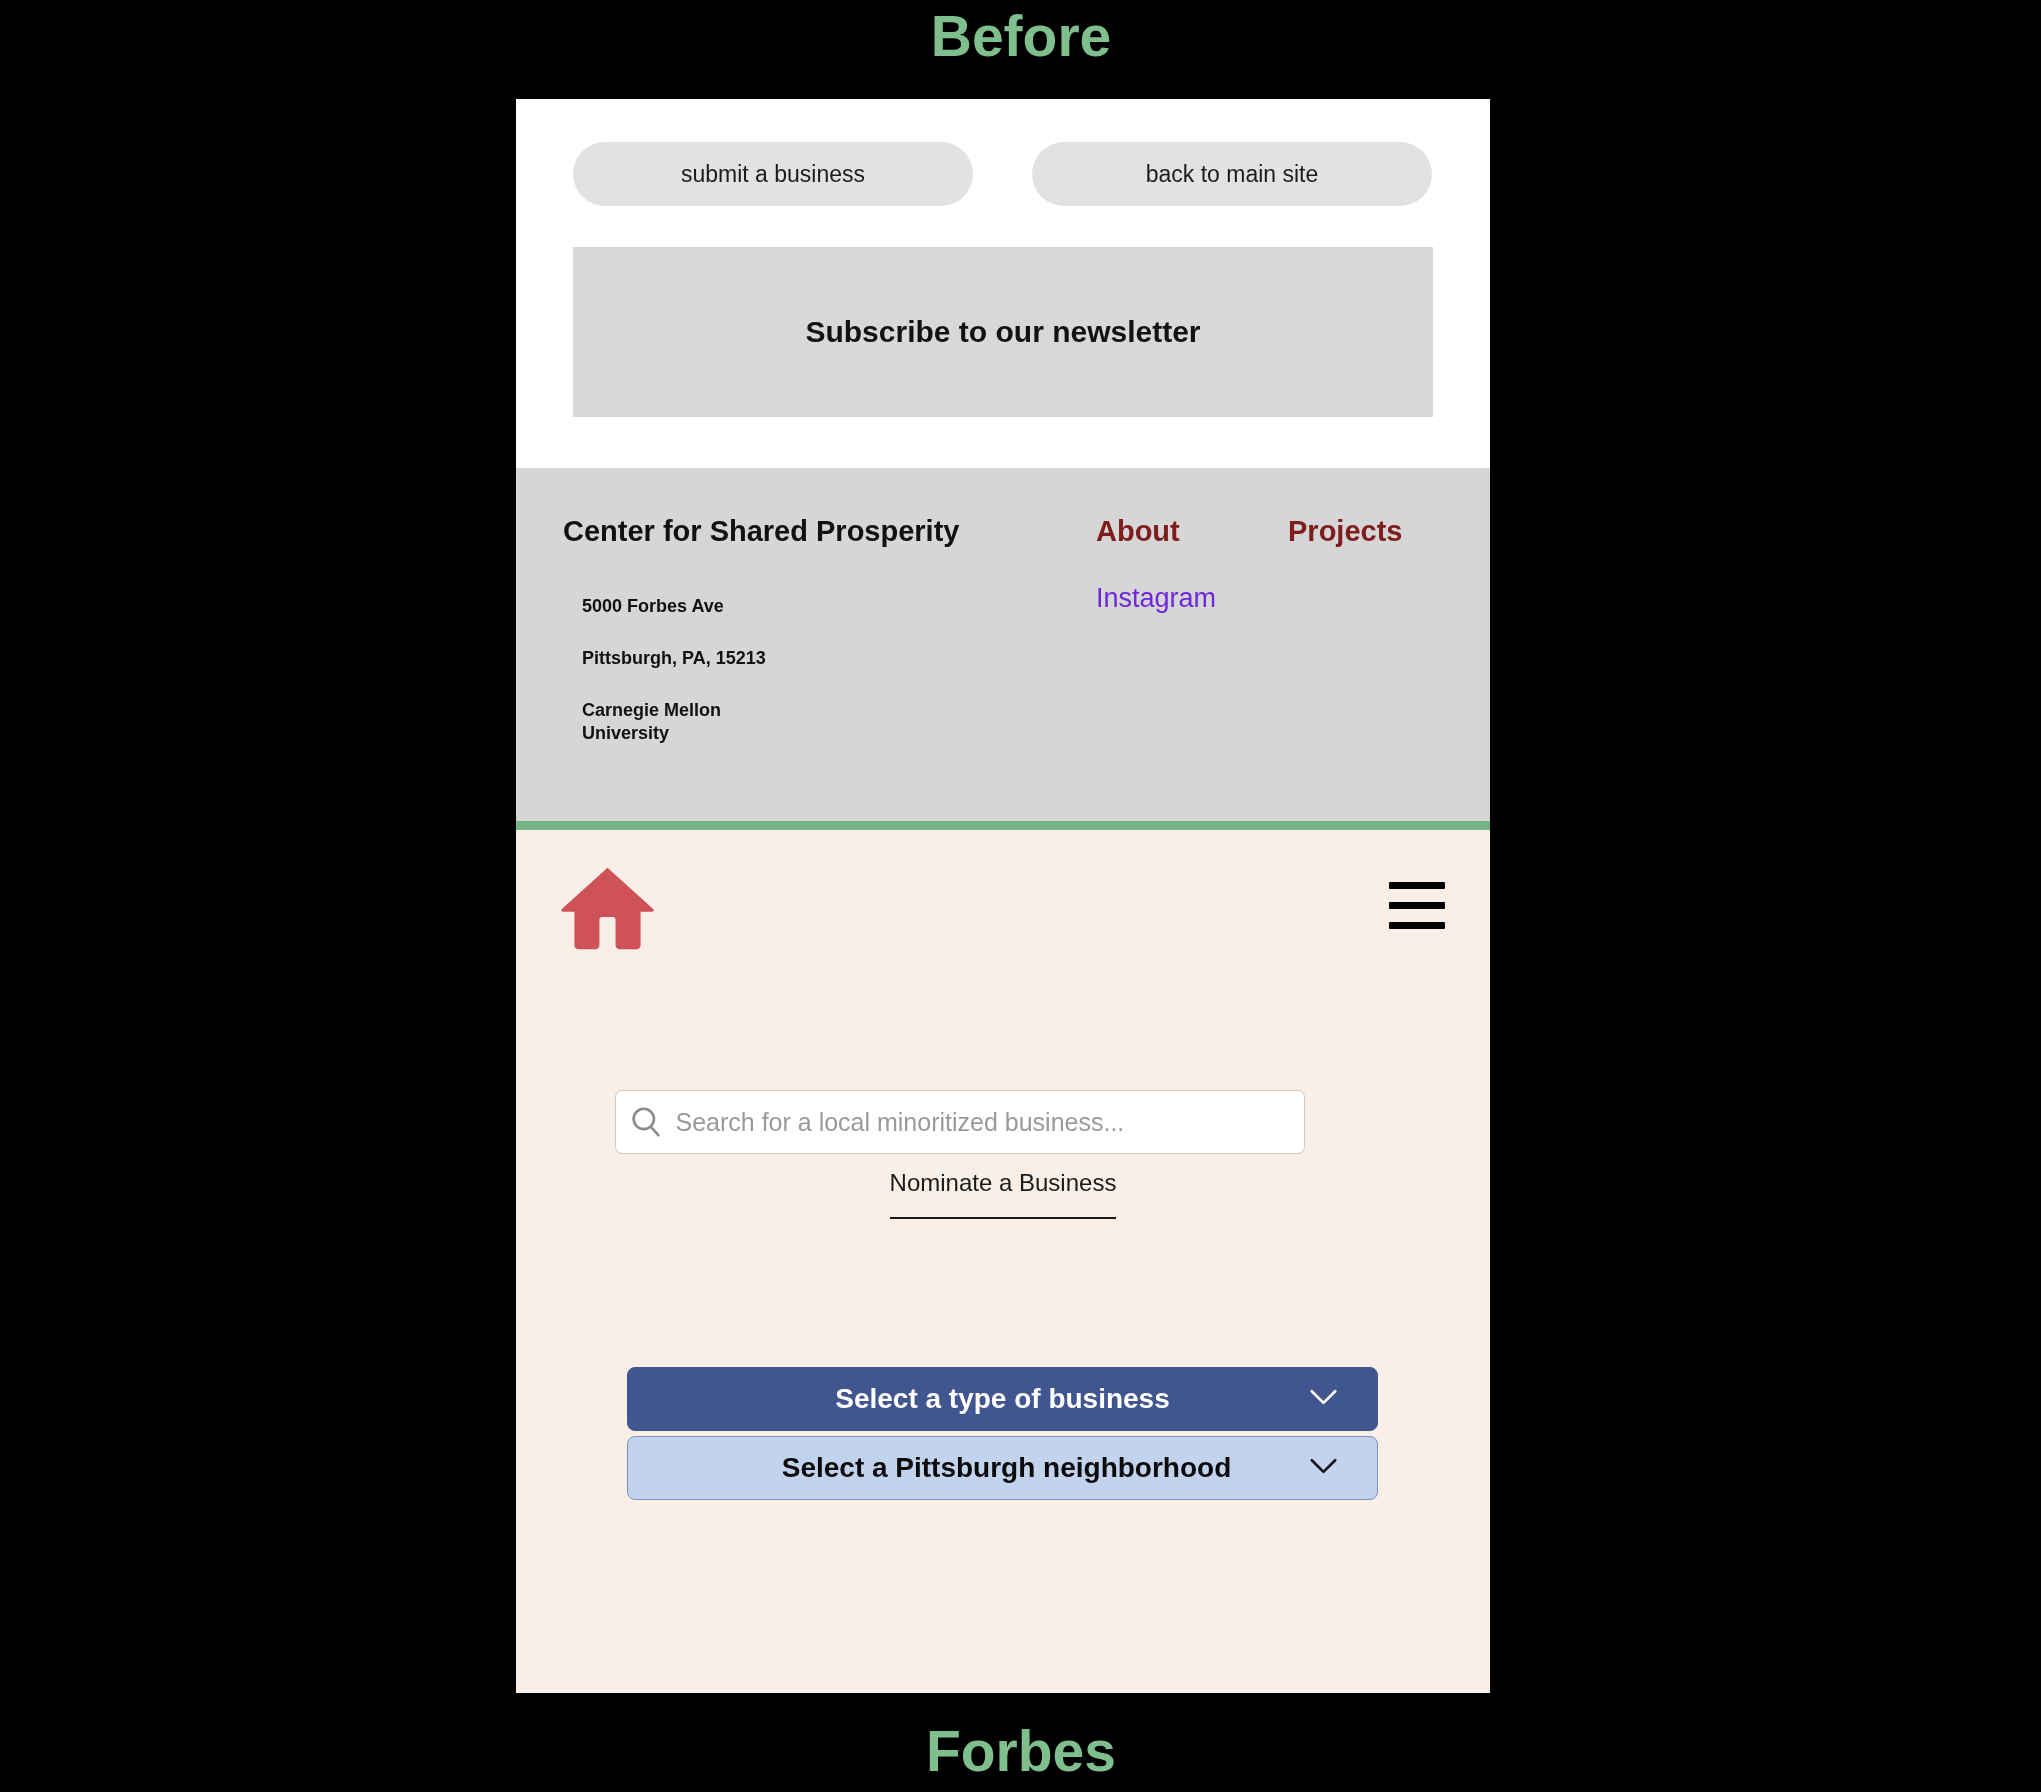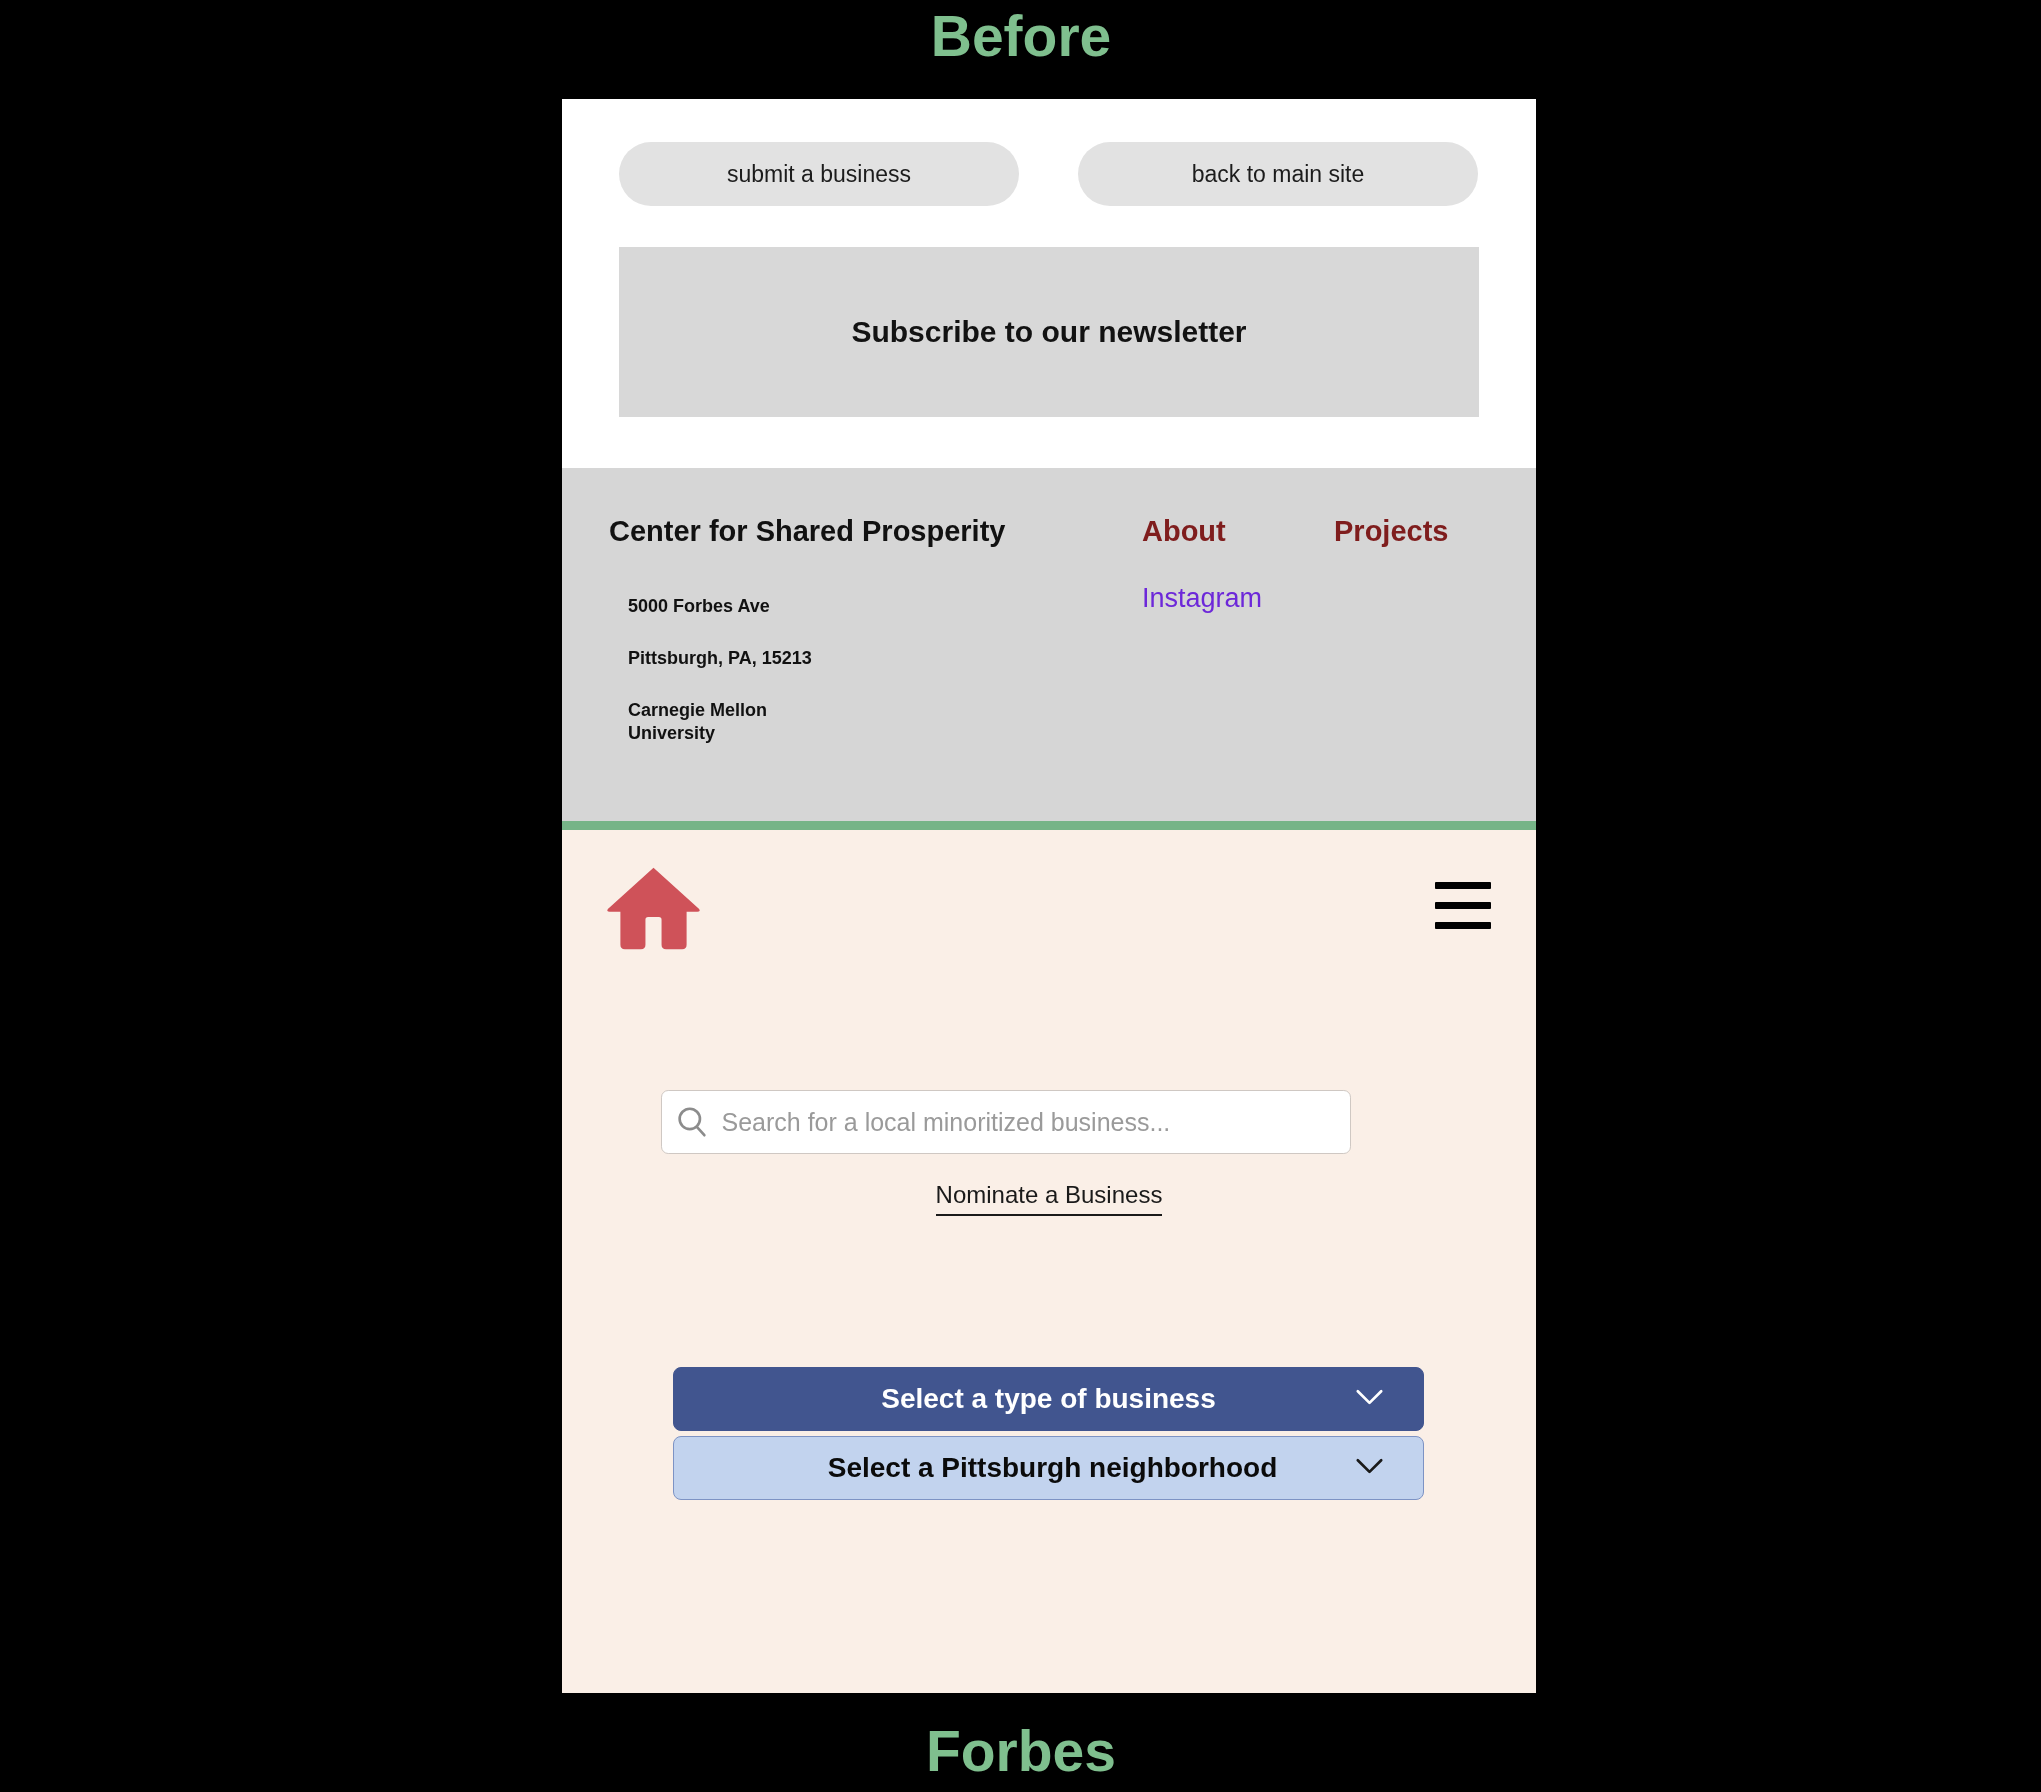--- a/index.html
+++ b/index.html
@@ -34,21 +34,21 @@
   }
   .caption-after {
     top: 1717px;
     font-size: 57px;
     line-height: 68px;
   }
 
   
   .phone {
     position: absolute;
-    left: 562px;
+    left: 516px;
     top: 99px;
     width: 974px;
     height: 1594px;
     background: #FFFFFF;
     overflow: hidden;
     box-sizing: border-box;
   }
 
   
   .white-area {
@@ -236,23 +236,22 @@
     left: 0;
     width: 100%;
     text-align: center;
   }
   .nominate a {
     display: inline-block;
     font-size: 24px;
     color: #1A1A1A;
     text-decoration: none;
     border-bottom: 2.7px solid #1A1A1A;
-    padding-bottom: 5px;
-    cursor: pointer;
-    margin-top: 12px;
+    padding-bottom: 20px;
+    cursor: pointer;
   }
 
   .logo {
     position: absolute;
     top: 397px;
     left: 0;
     width: 100%;
     display: flex;
     justify-content: center;
   }

